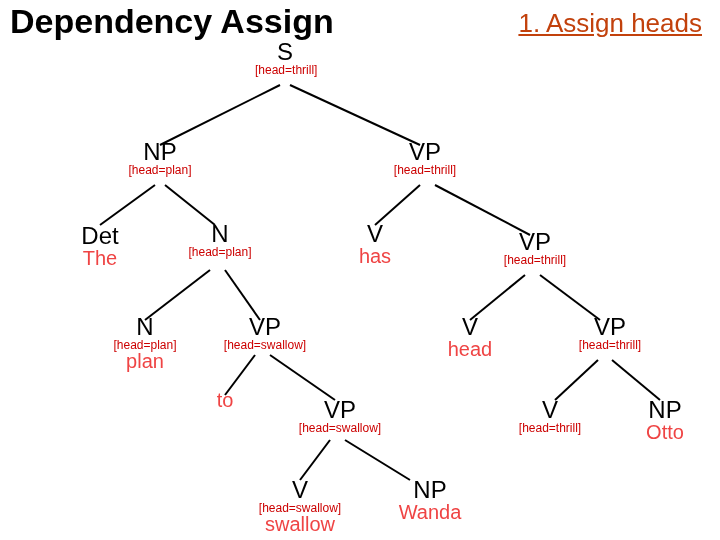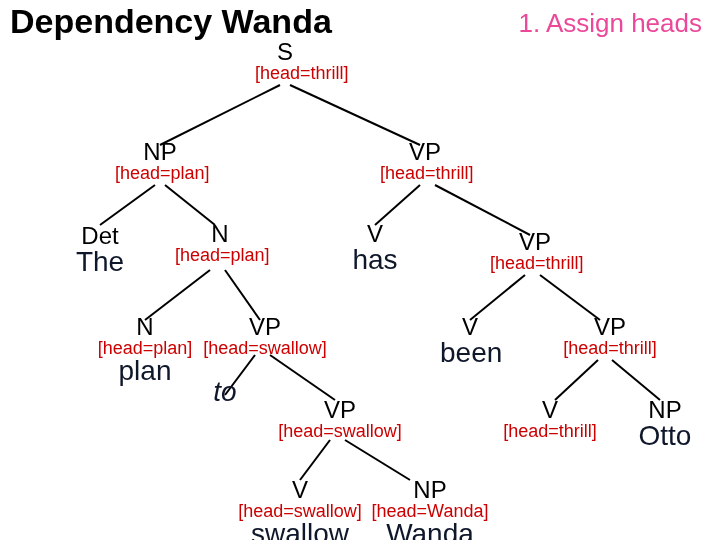--- a/index.html
+++ b/index.html
@@ -22,59 +22,60 @@
     top: 2px;
     font-weight: 700;
     font-size: 34px;
     color: #000;
   }
   .subtitle {
     position: absolute;
     right: 18px;
     top: 8px;
     font-size: 26px;
-    color: #ec4899;
+    color: #c2410c;
+    text-decoration: underline;
   }
   .node {
     position: absolute;
     text-align: center;
   }
   .node .lbl {
     font-size: 24px;
     color: #000;
     line-height: 1;
   }
   .node .ann {
-    font-size: 18px;
+    font-size: 12px;
     color: #cc0000;
     line-height: 1;
     white-space: nowrap;
   }
   .node .term {
-    font-size: 28px;
-    color: #0f172a;
+    font-size: 20px;
+    color: #ef4444;
     line-height: 1;
   }
   svg.lines {
     position: absolute;
     left: 0; top: 0;
     width: 720px; height: 540px;
     pointer-events: none;
   }
   svg.lines line {
     stroke: #000;
     stroke-width: 2;
   }
 </style>
 </head>
 <body>
 
 <div class="stage">
 
-  <div class="title">Dependency Wanda</div>
+  <div class="title">Dependency Assign</div>
   <div class="subtitle">1. Assign heads</div>
 
   <svg class="lines">
 
     <line x1="280" y1="85" x2="160" y2="145"></line>
     <line x1="290" y1="85" x2="420" y2="145"></line>
 
     <line x1="155" y1="185" x2="100" y2="225"></line>
     <line x1="165" y1="185" x2="215" y2="225"></line>
 
@@ -138,29 +139,29 @@
     <div class="term">plan</div>
   </div>
 
   <div class="node" style="left:200px; top:315px; width:130px;">
     <div class="lbl">VP</div>
     <div class="ann"><span>[head=</span><span>swallow</span><span>]</span></div>
   </div>
 
   <div class="node" style="left:440px; top:315px; width:60px;">
     <div class="lbl">V</div>
-    <div class="term">been</div>
+    <div class="term">head</div>
   </div>
 
   <div class="node" style="left:560px; top:315px; width:100px;">
     <div class="lbl">VP</div>
     <div class="ann"><span>[head=</span><span>thrill</span><span>]</span></div>
   </div>
 
-  <div class="node" style="left:205px; top:378px; width:40px;font-style:italic;">
+  <div class="node" style="left:205px; top:390px; width:40px;">
     <div class="term">to</div>
   </div>
 
   <div class="node" style="left:275px; top:398px; width:130px;">
     <div class="lbl">VP</div>
     <div class="ann"><span>[head=</span><span>swallow</span><span>]</span></div>
   </div>
 
   <div class="node" style="left:490px; top:398px; width:120px;">
     <div class="lbl">V</div>
@@ -173,17 +174,16 @@
   </div>
 
   <div class="node" style="left:230px; top:478px; width:140px;">
     <div class="lbl">V</div>
     <div class="ann"><span>[head=</span><span>swallow</span><span>]</span></div>
     <div class="term">swallow</div>
   </div>
 
   <div class="node" style="left:370px; top:478px; width:120px;">
     <div class="lbl">NP</div>
-    <div class="ann"><span>[head=</span><span>Wanda</span><span>]</span></div>
     <div class="term">Wanda</div>
   </div>
 
 </div>
 
 </body></html>

